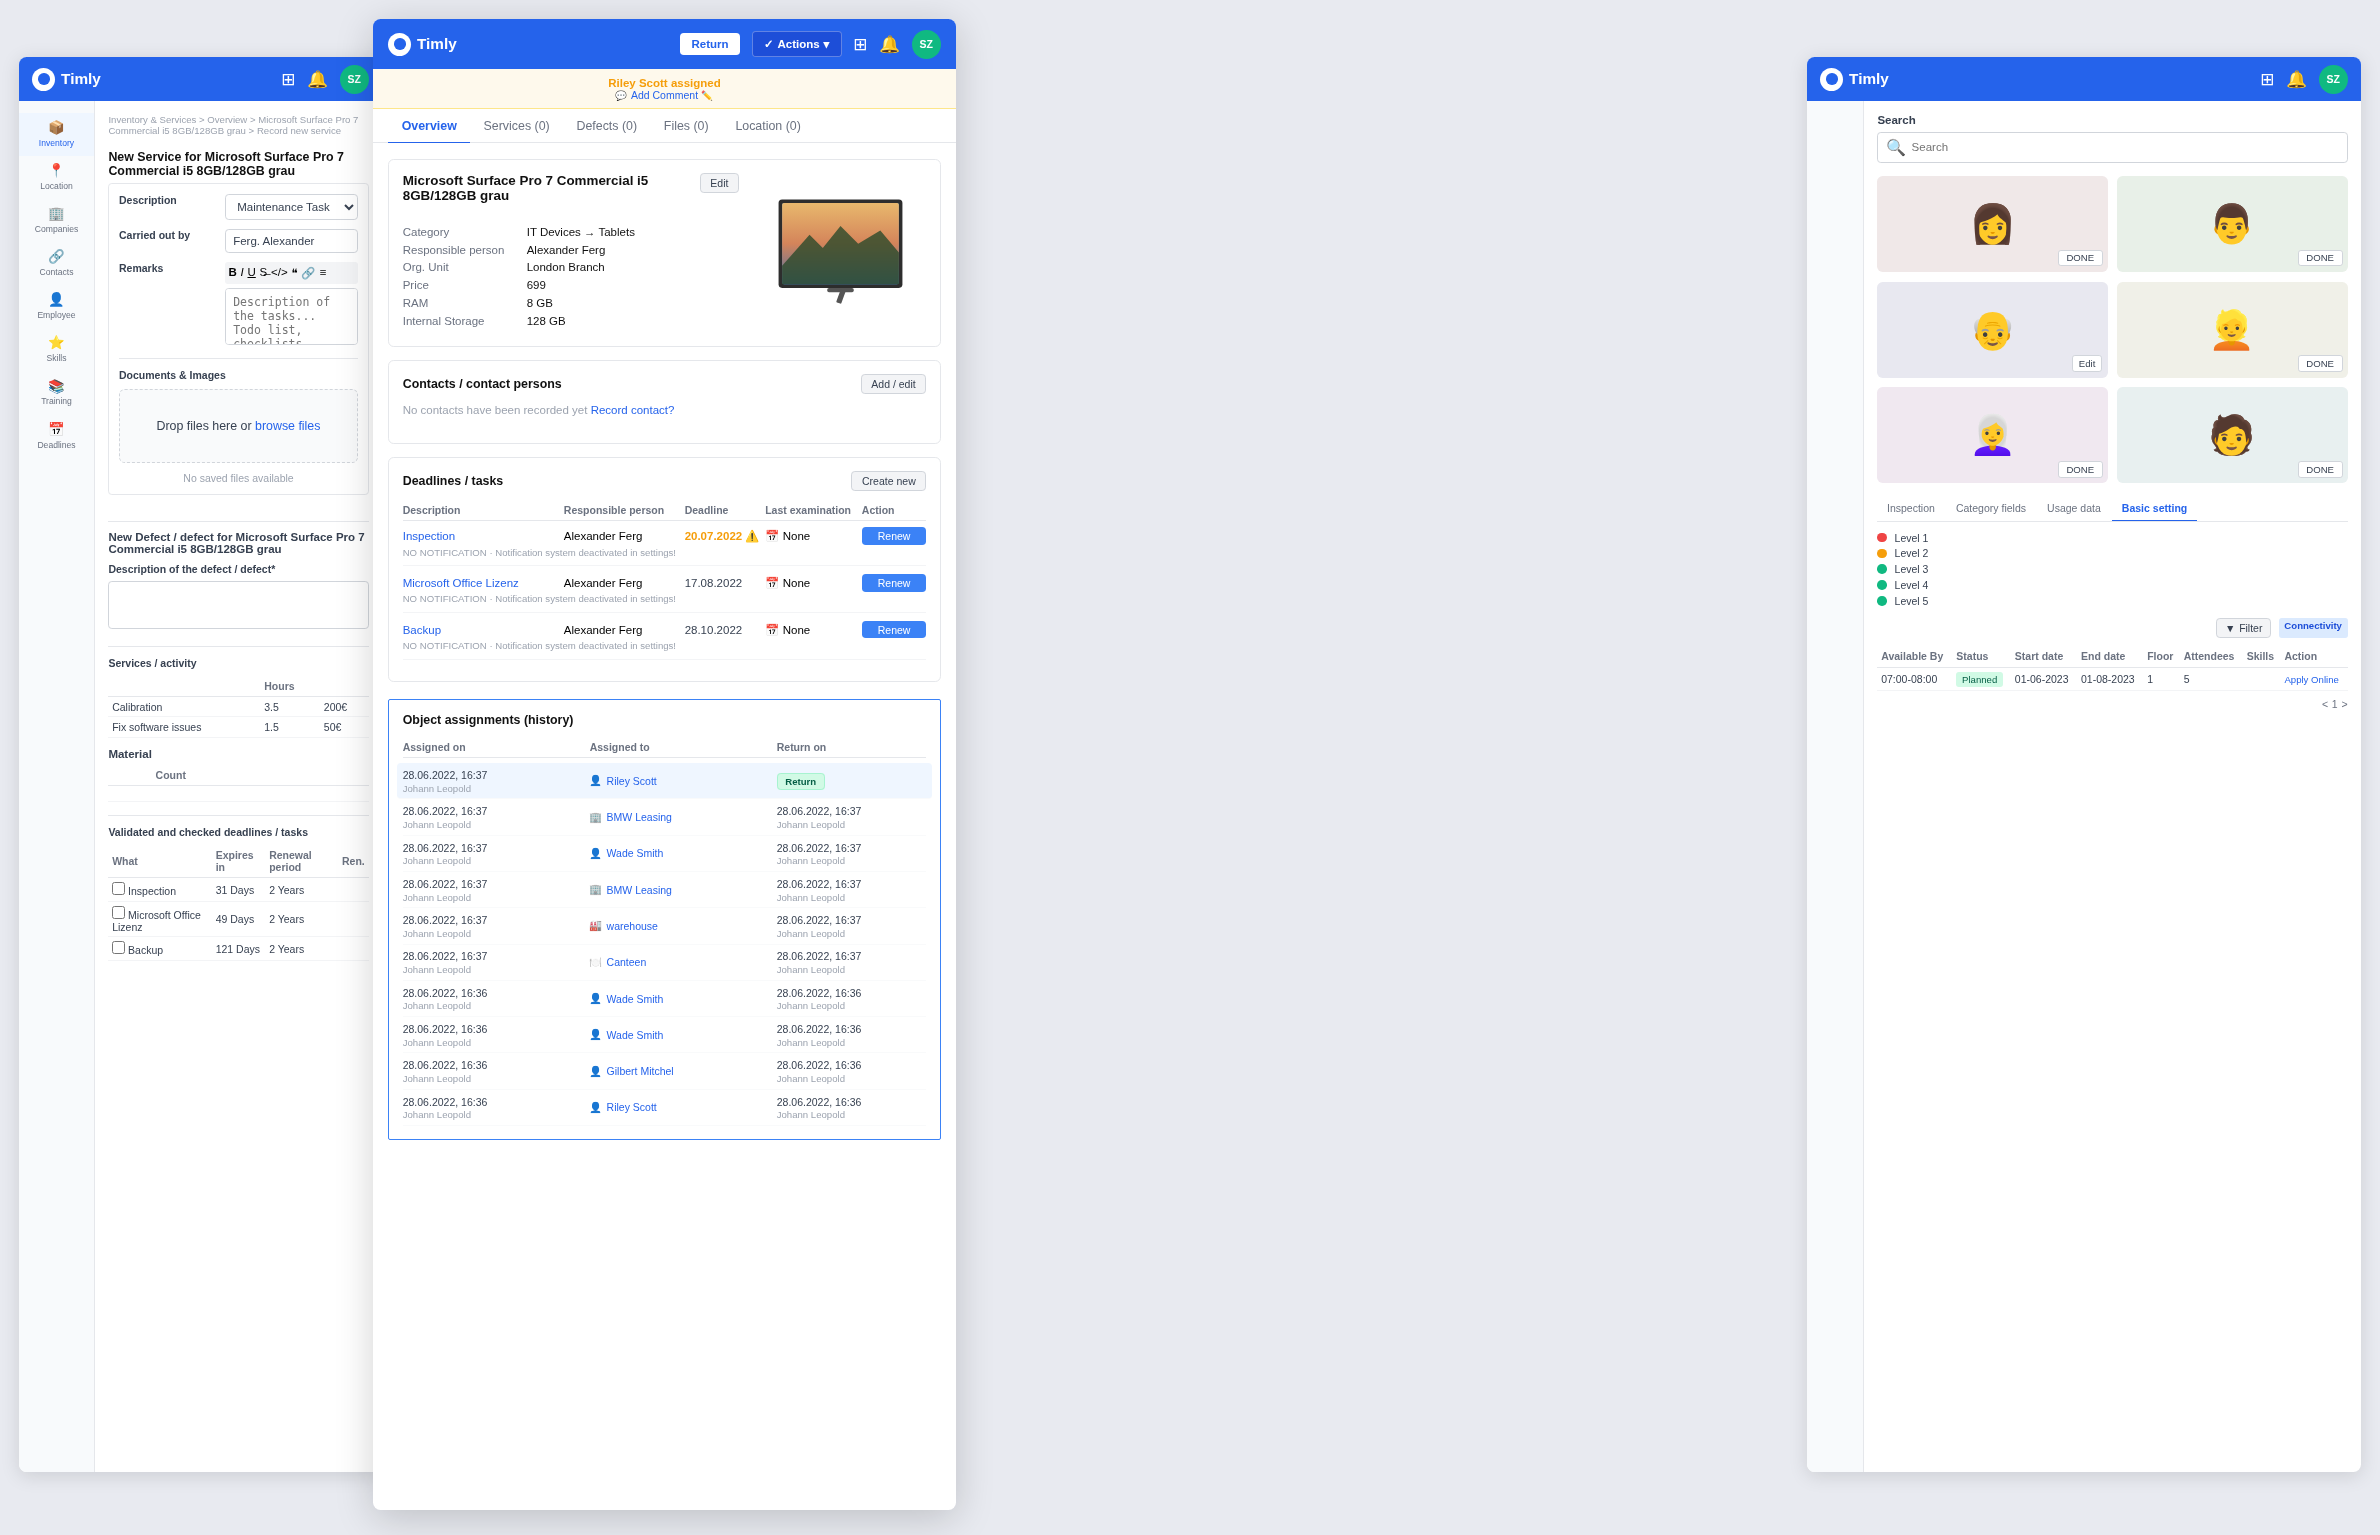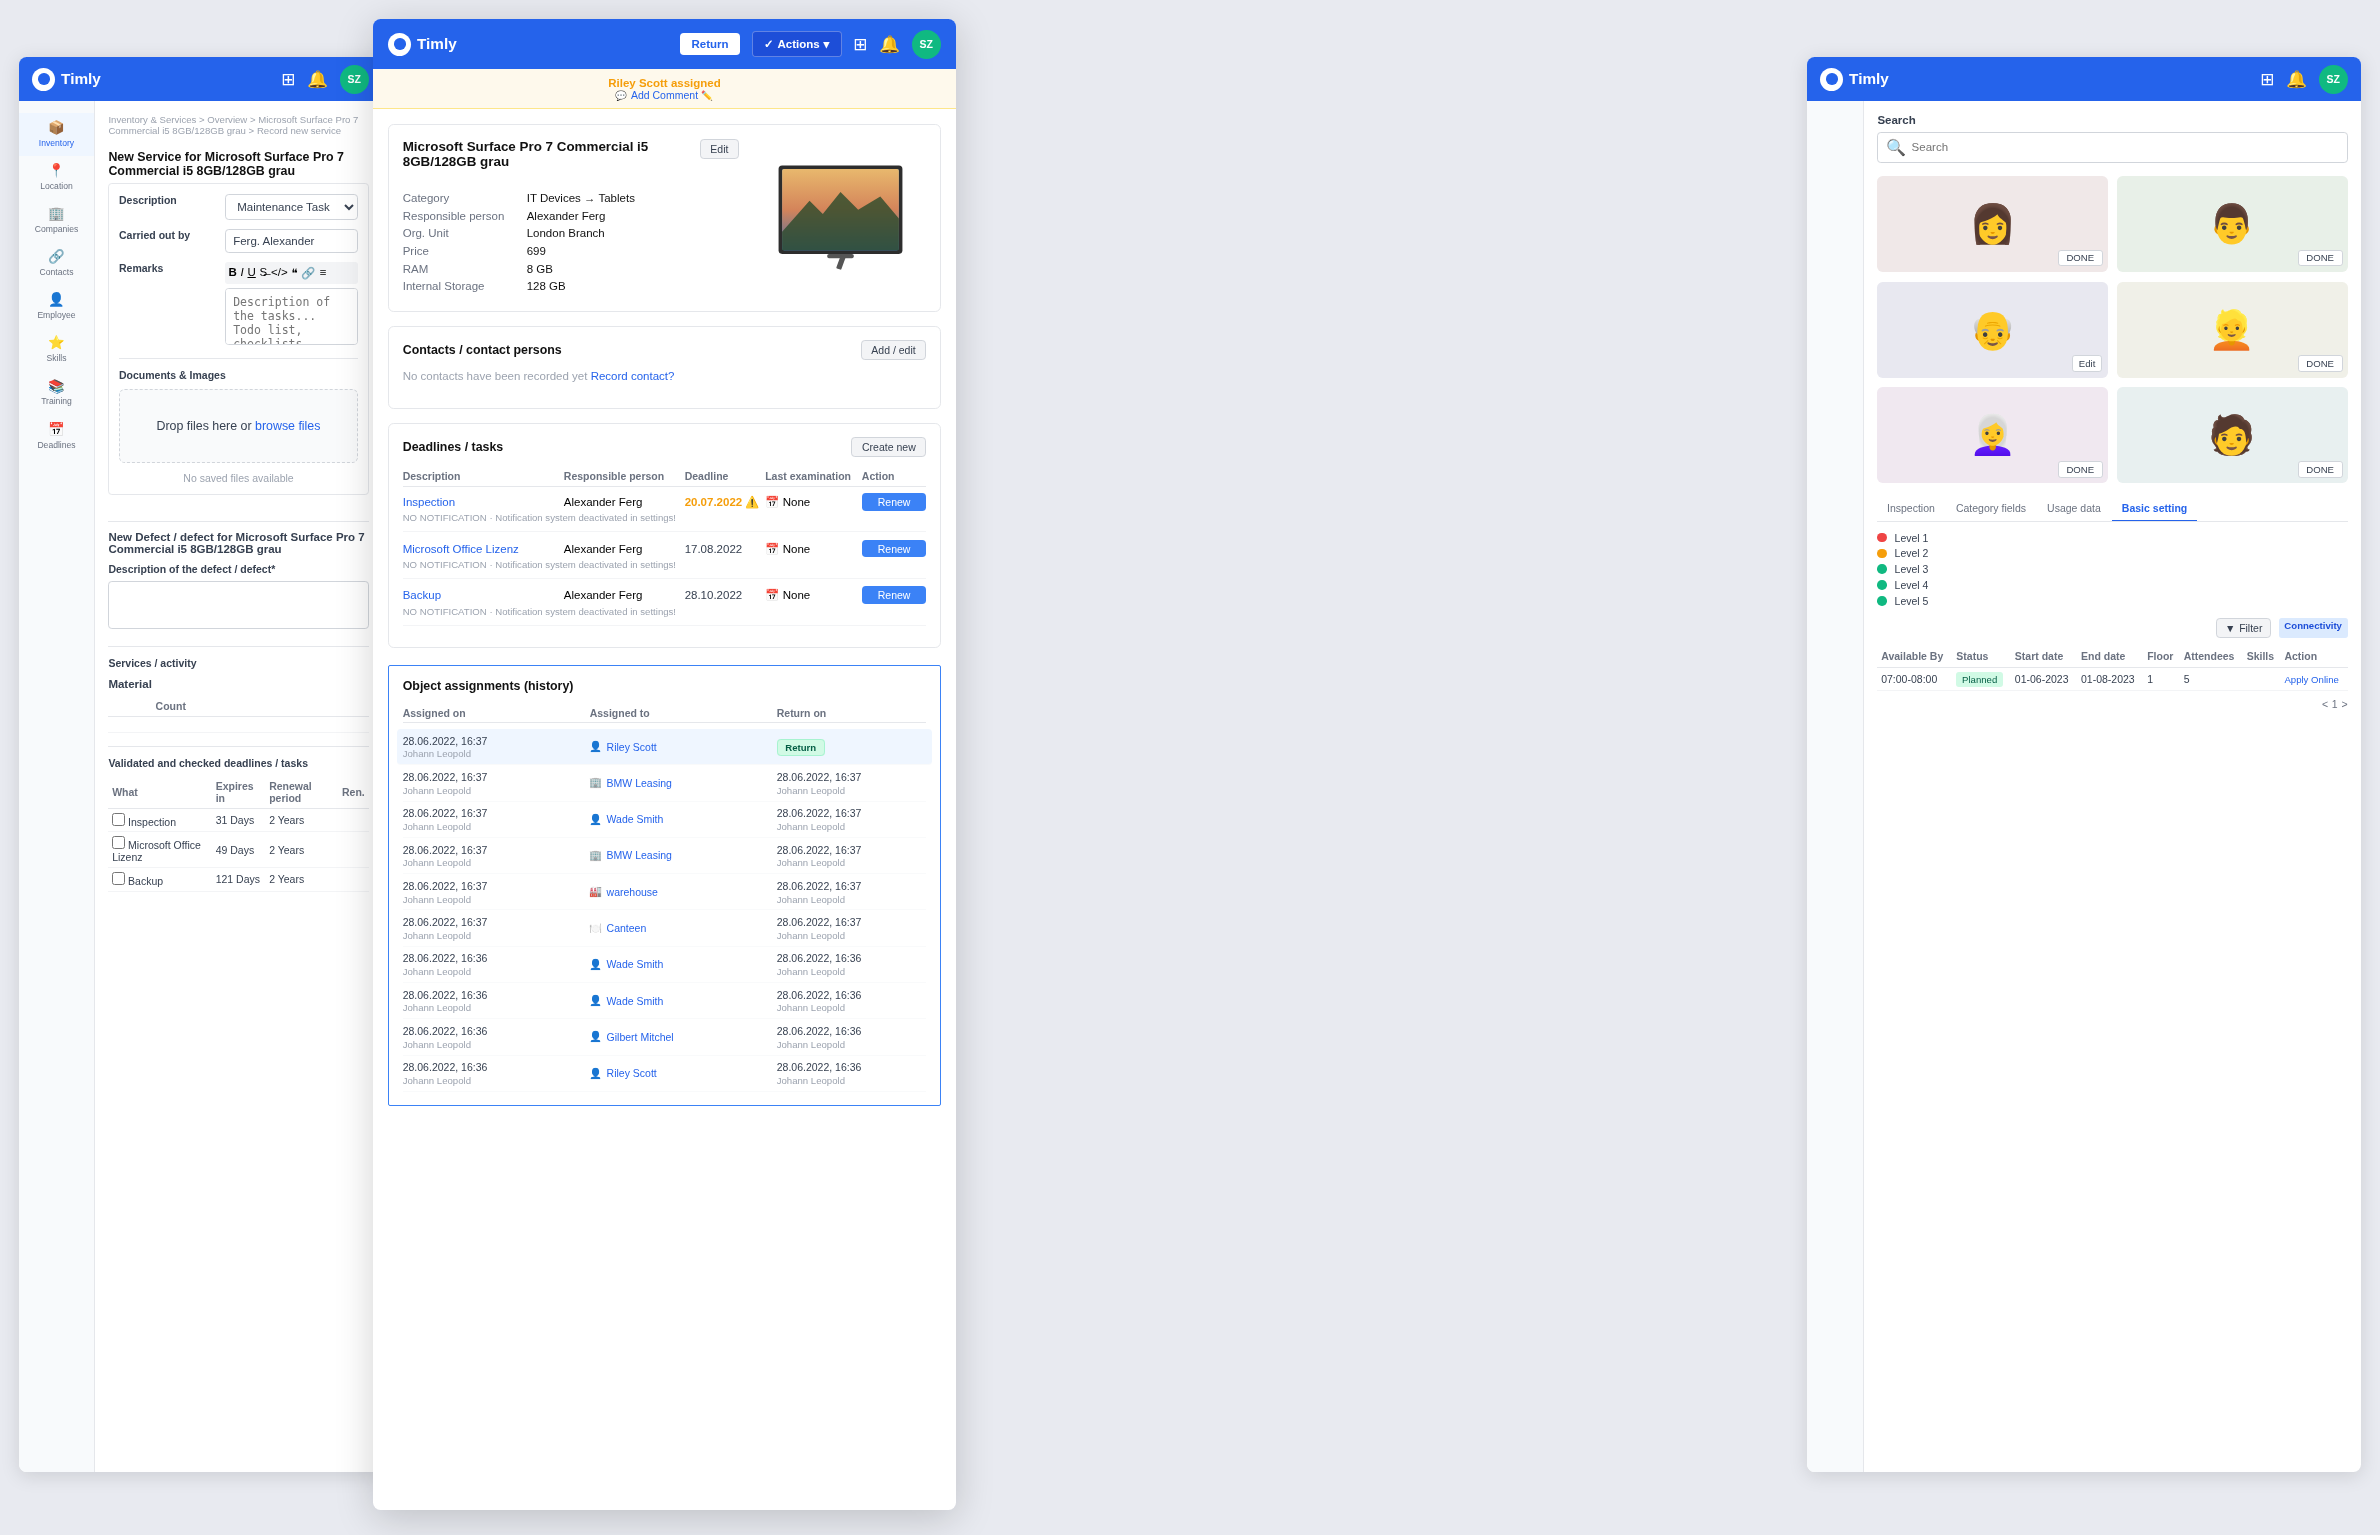--- a/index.html
+++ b/index.html
@@ -947,20 +947,41 @@
       </div>
 
       <div class="defect-section">
         <div class="defect-title">New Defect / defect for Microsoft Surface Pro 7 Commercial i5 8GB/128GB grau</div>
         <div class="form-label">Description of the defect / defect*</div>
         <textarea class="textarea-input" style="height: 48px; margin-top: 3.8px;"></textarea>
       </div>
 
       <div style="margin-top:13.4px;">
         <div class="section-divider">Services / activity</div>
+        <table class="services-table">
+          <thead>
+            <tr>
+              <th></th>
+              <th>Hours</th>
+              <th></th>
+            </tr>
+          </thead>
+          <tbody>
+            <tr>
+              <td>Calibration</td>
+              <td>3.5</td>
+              <td>200€</td>
+            </tr>
+            <tr>
+              <td>Fix software issues</td>
+              <td>1.5</td>
+              <td>50€</td>
+            </tr>
+          </tbody>
+        </table>
         <div class="material-section-title">Material</div>
         <table class="services-table">
           <thead>
             <tr>
               <th></th>
               <th>Count</th>
             </tr>
           </thead>
           <tbody>
             <tr>
@@ -1031,20 +1052,27 @@
   <div class="notification-bar">
     <a class="assigned-link">Riley Scott</a>
     <span> </span>
     <span style="color:#f59e0b;font-weight:600;">assigned</span>
     <br>
     <span style="font-size:9.6px;">💬</span>
     <a class="comment-link">Add Comment</a>
     <span style="font-size:9.6px;"> ✏️</span>
   </div>
 
+  <div class="tabs-bar">
+    <div class="tab-item active">Overview</div>
+    <div class="tab-item">Services (0)</div>
+    <div class="tab-item">Defects (0)</div>
+    <div class="tab-item">Files (0)</div>
+    <div class="tab-item">Location (0)</div>
+  </div>
 
   <div class="panel-content">
 
     <div class="device-section">
       <div class="device-info">
         <div style="display:flex;justify-content:space-between;align-items:flex-start;margin-bottom:11.5px;">
           <div class="device-title">Microsoft Surface Pro 7 Commercial i5 8GB/128GB grau</div>
           <button class="edit-btn">Edit</button>
         </div>
         <div class="info-row">

